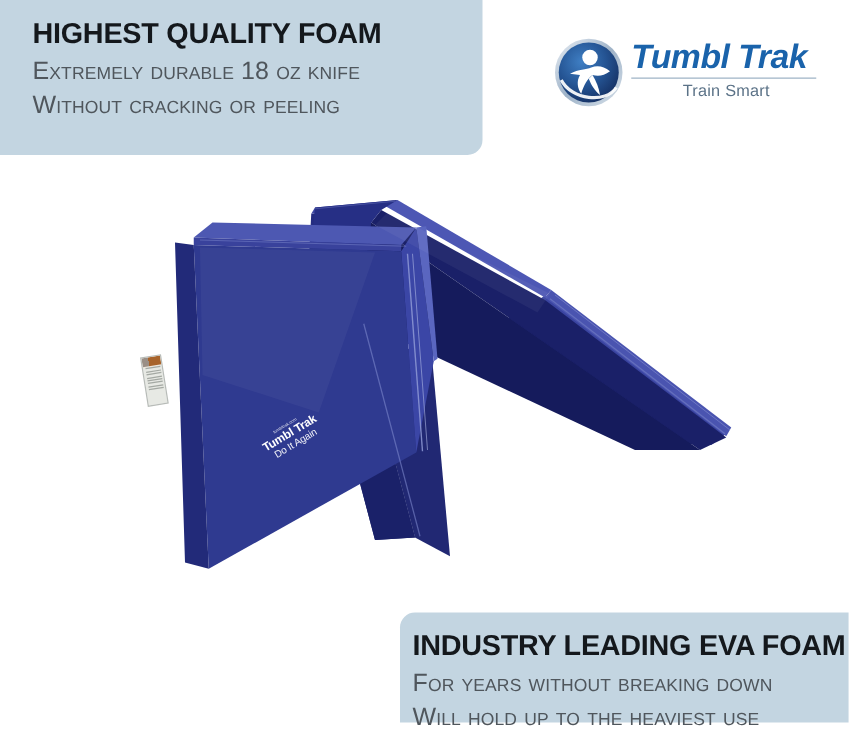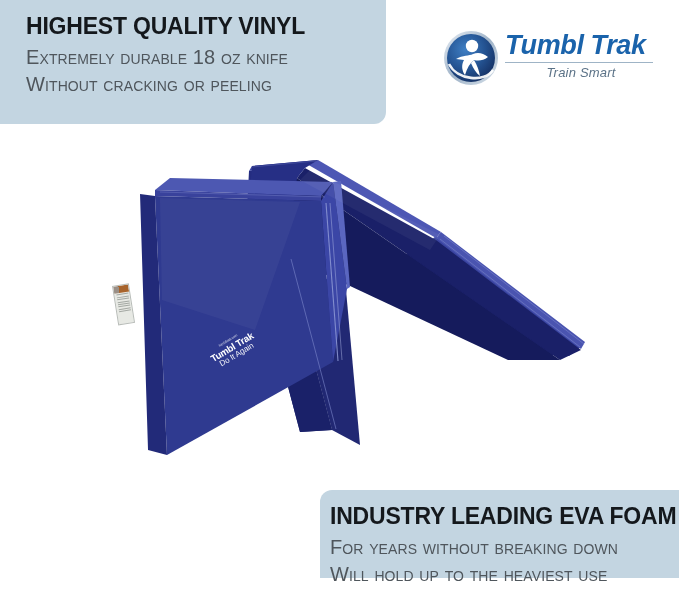--- a/index.html
+++ b/index.html
@@ -97,21 +97,20 @@
   }
   #logo-rule {
     margin-top: 3px;
     height: 1px;
     background: #9fb4c6;
     width: 148px;
   }
   #logo-tagline {
     margin-top: 2px;
     font-size: 13px;
-    font-style: italic;
     color: #5b7287;
     letter-spacing: 0.2px;
     text-align: center;
     white-space: nowrap;
   }
 
   
   #mat {
     position: absolute;
     left: 0;
@@ -266,21 +265,21 @@
 
     <div id="mat-print">
       <div id="mat-print-url">tumbltrak.com</div>
       <div id="mat-print-name">Tumbl Trak</div>
       <div id="mat-print-tag">Do It Again</div>
     </div>
 
   </div>
 
   <div class="callout" id="callout-top">
-    <div class="callout-heading">HIGHEST QUALITY VINYL</div>
+    <div class="callout-heading">HIGHEST QUALITY FOAM</div>
     <div class="callout-body">
       <div class="callout-line">Extremely durable 18 oz knife</div>
       <div class="callout-line">without cracking or peeling</div>
     </div>
   </div>
 
   <div id="logo">
     <svg id="logo-emblem" viewBox="0 0 56 56">
       <defs>
         <radialGradient id="embGrad" cx="38%" cy="32%" r="75%">

